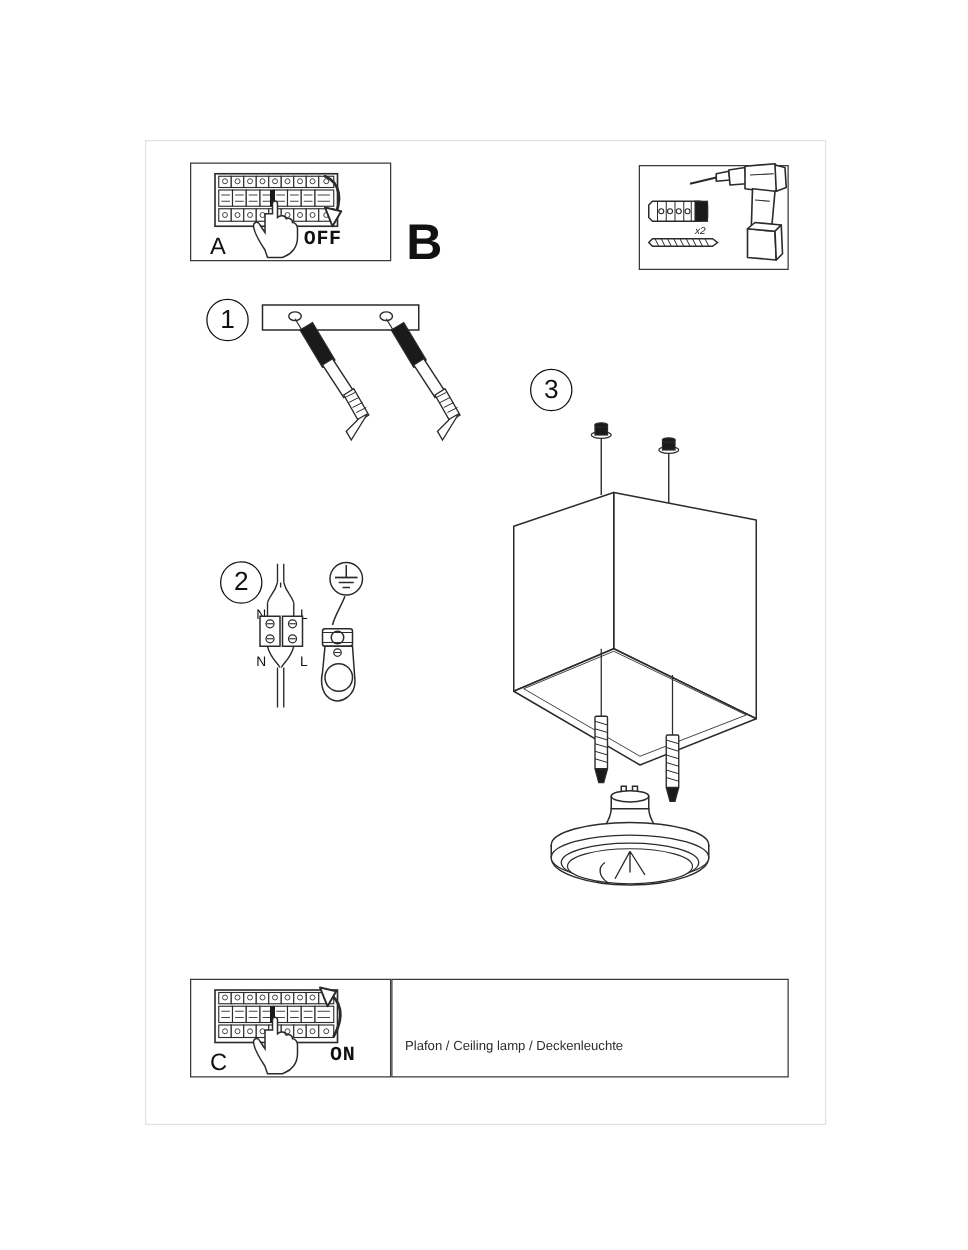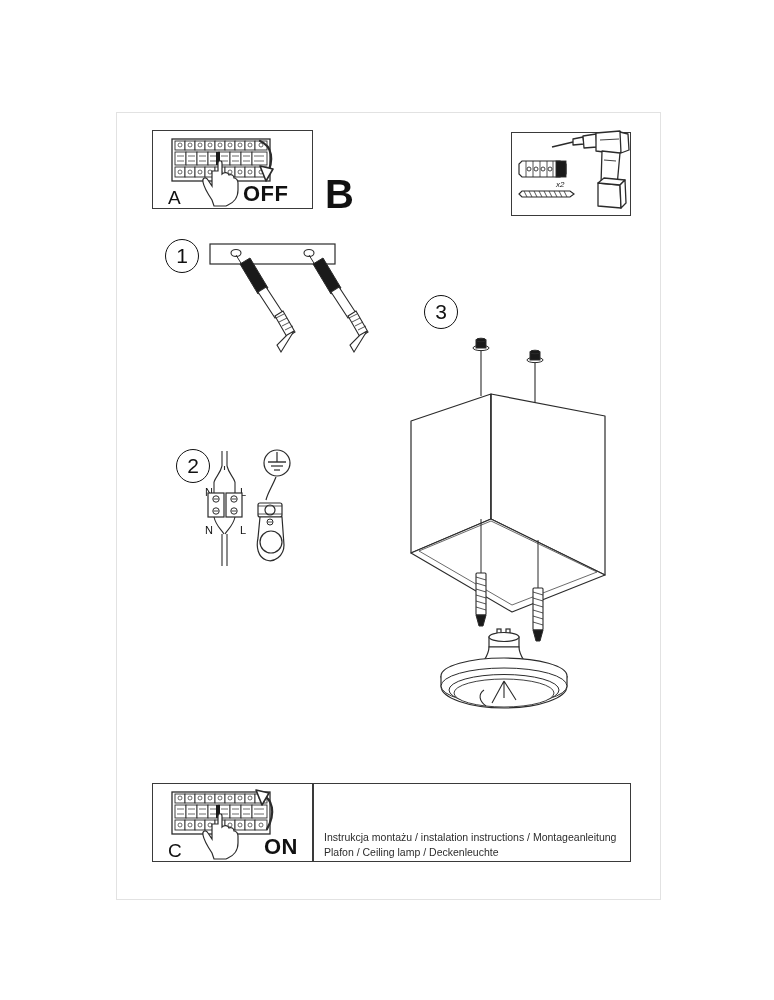--- a/index.html
+++ b/index.html
@@ -81,26 +81,26 @@
 
   .panel-letter {
     position: absolute;
     font-size: 19px;
     color: #111;
     line-height: 1;
     font-family: "Liberation Sans", sans-serif;
   }
   .onoff-text {
     position: absolute;
-    font-size: 22px;
+    font-size: 16px;
     font-weight: bold;
     color: #111;
     line-height: 1;
     letter-spacing: 0.5px;
-    font-family: Liberation Sans, sans-serif;
+    font-family: Liberation Mono, monospace;
   }
 
   .step-circle {
     position: absolute;
     width: 34px;
     height: 34px;
     border: 1.6px solid #111;
     border-radius: 50%;
     box-sizing: border-box;
     display: flex;
@@ -175,21 +175,20 @@
   <div class="wire-label" style="left:240px; top:486px;">L</div>
   <div class="wire-label" style="left:205px; top:524px;">N</div>
   <div class="wire-label" style="left:240px; top:524px;">L</div>
 
   <div class="panel" id="panel-c"></div>
   <div class="panel-letter" style="left:168px; top:841px;">C</div>
   <div class="onoff-text" style="left:264px; top:836px;">ON</div>
 
   <div class="panel" id="caption-box"></div>
   <div class="caption-text">
-    <div>Instrukcja montażu / instalation instructions / Montageanleitung</div>
     <div>Plafon / Ceiling lamp / Deckenleuchte</div>
   </div>
 
   <svg class="svg-layer" viewBox="0 0 774 1000">
     <defs>
       <g id="breaker-unit">
 
         <rect x="0" y="0" width="96" height="12" fill="#fff" stroke="#2b2b2b" stroke-width="1.1"></rect>
         <rect x="0" y="12" width="96" height="14" fill="#fff" stroke="#2b2b2b" stroke-width="1.1"></rect>
         <rect x="0" y="26" width="96" height="12" fill="#fff" stroke="#2b2b2b" stroke-width="1.1"></rect>

